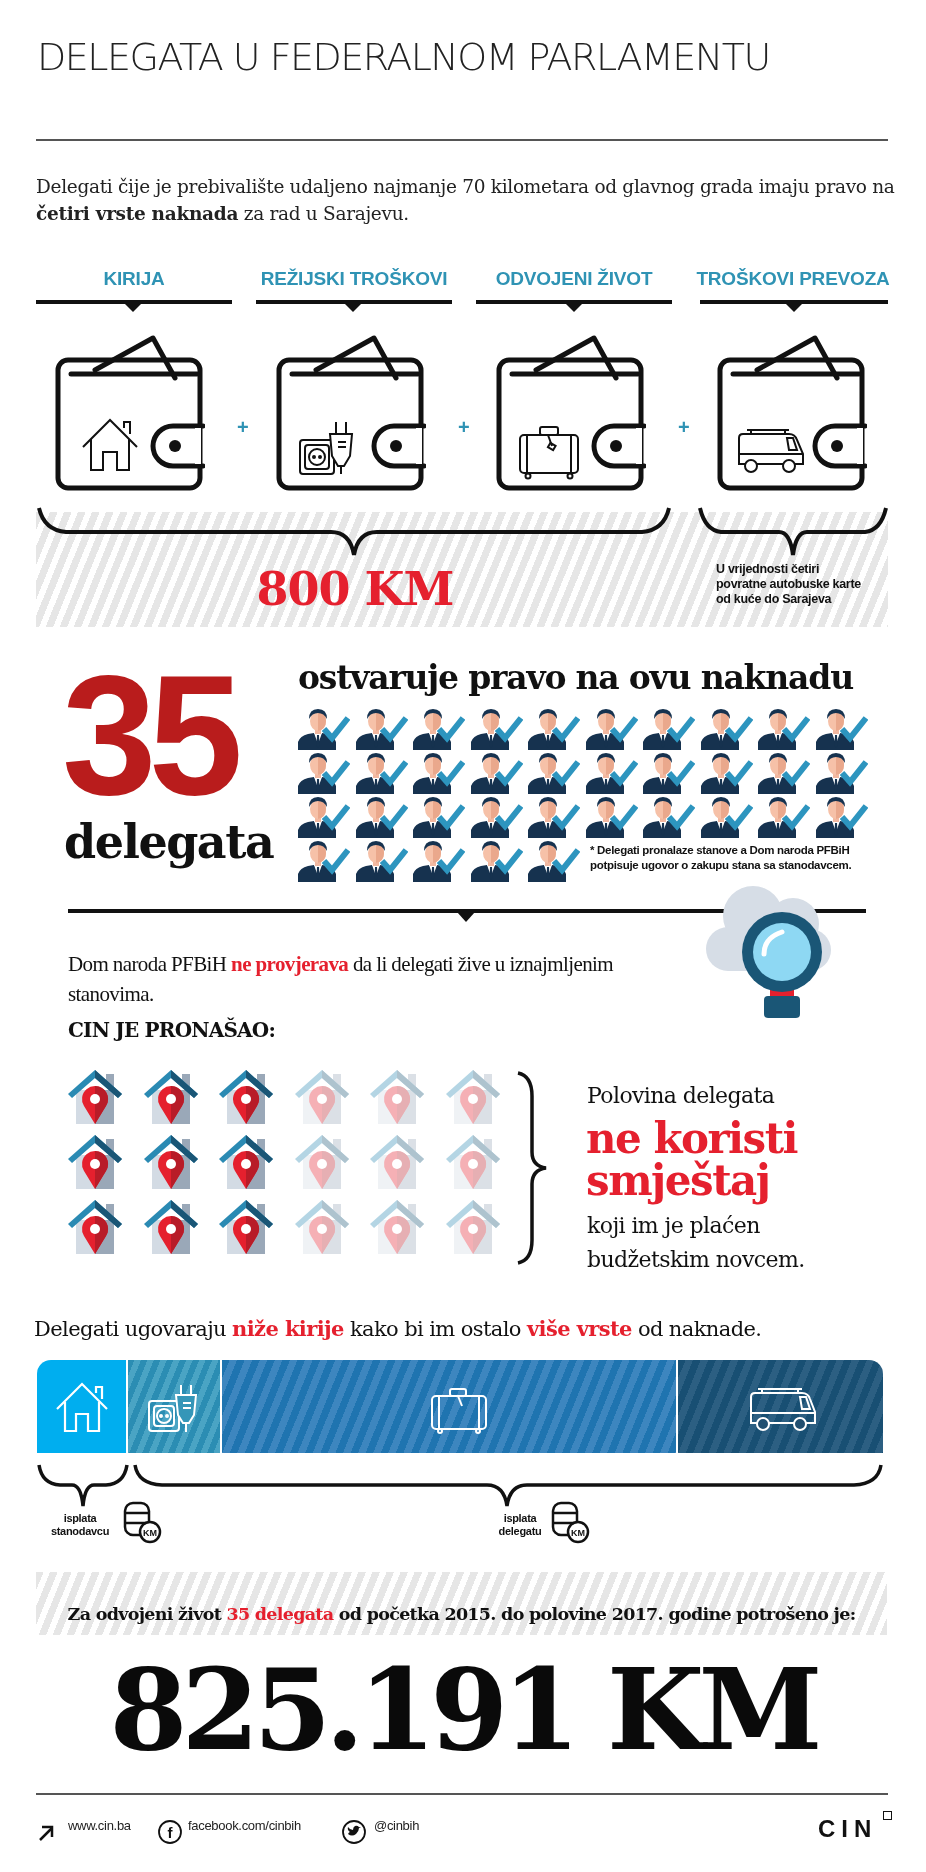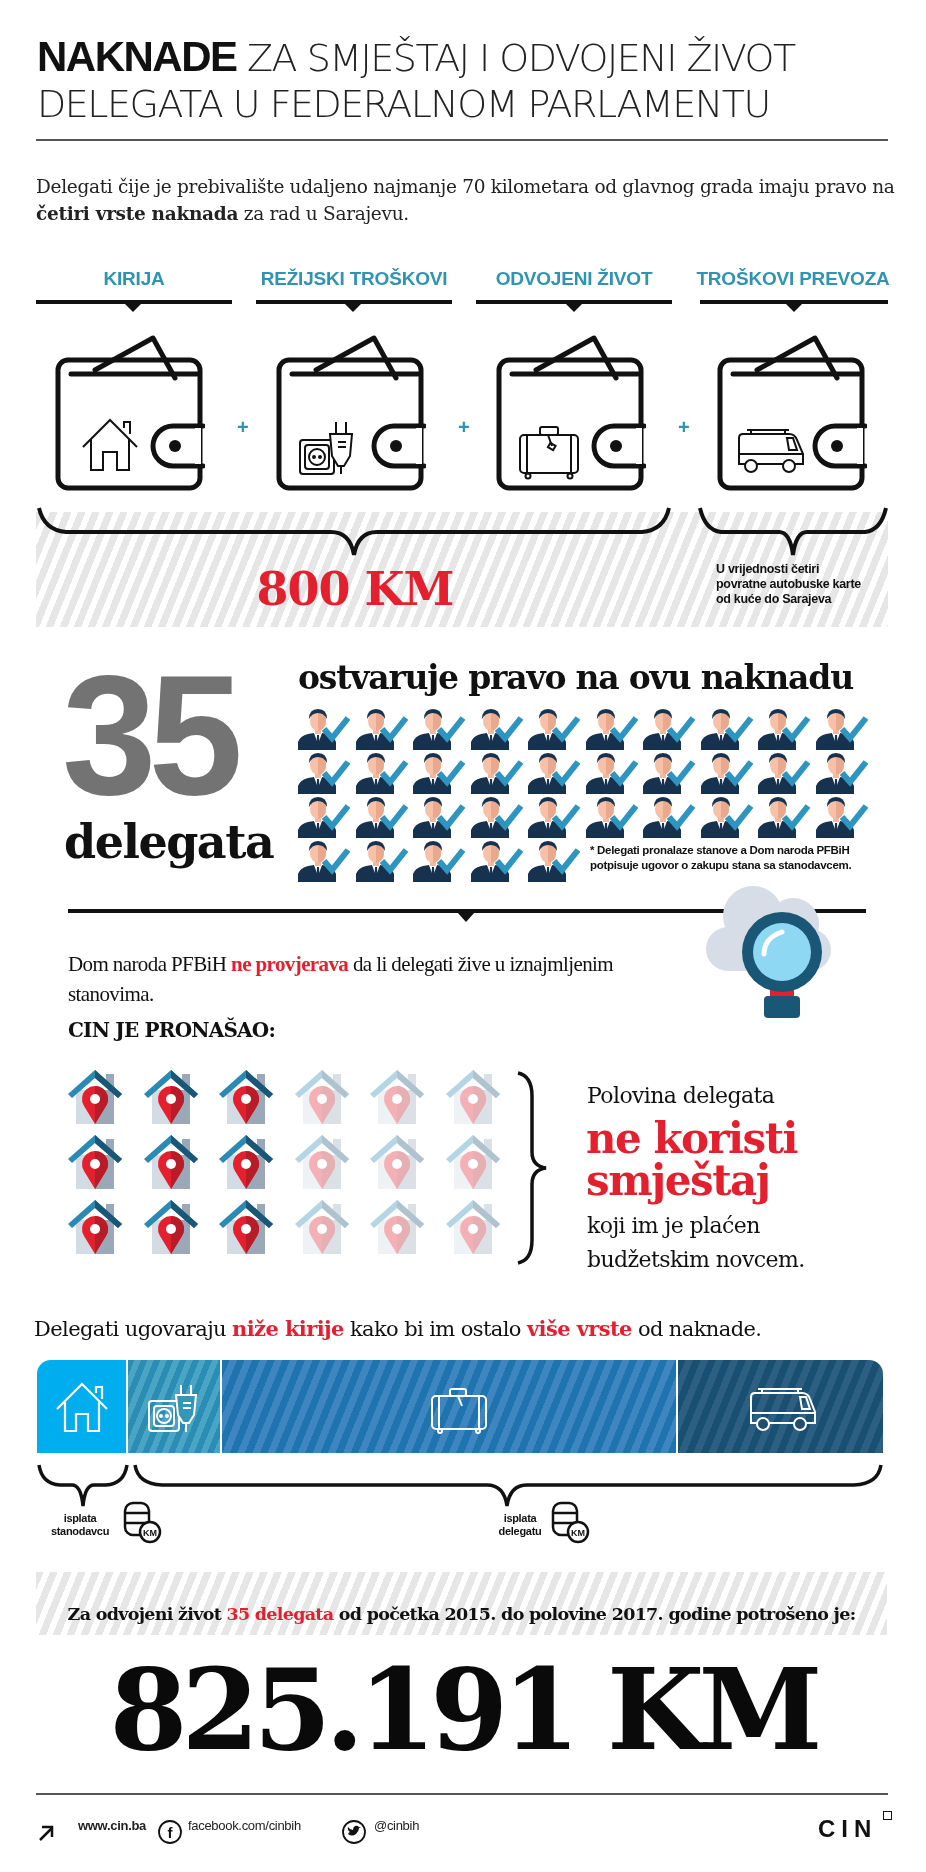--- a/index.html
+++ b/index.html
@@ -13,21 +13,21 @@
   .intro { left: 36px; top: 173px; width: 860px; font-family: "DejaVu Serif", serif; font-size: 18.5px; line-height: 27px; color: #222; letter-spacing: -0.3px; }
   .intro b { font-weight: 700; }
   .col-head { top: 268px; height: 24px; text-align: center; font-family: "Liberation Sans", sans-serif; font-weight: 700; font-size: 19px; color: #2f93b4; letter-spacing: -0.2px; white-space: nowrap; }
   .col-rule { top: 300px; height: 4px; background: #111; }
   .col-tri { top: 303px; width: 0; height: 0; border-left: 9px solid transparent; border-right: 9px solid transparent; border-top: 9px solid #111; }
   .wallet { top: 332px; width: 150px; height: 160px; }
   .plus { top: 416px; font-size: 20px; font-weight: 700; color: #2f93b4; }
   .stripes { background: repeating-linear-gradient(112deg, #e6e6e6 0 7px, #ffffff 7px 13px); }
   .km800 { left: 230px; top: 562px; width: 250px; text-align: center; font-family: "DejaVu Serif", serif; font-weight: 700; font-size: 46px; color: #e5202e; letter-spacing: -1px; }
   .note800 { left: 716px; top: 562px; width: 180px; font-family: "Liberation Sans", sans-serif; font-weight: 700; font-size: 12.5px; line-height: 15px; color: #111; letter-spacing: -0.3px; }
-  .big35 { left: 62px; top: 655px; font-family: "Liberation Sans", sans-serif; font-weight: 700; font-size: 170px; line-height: 160px; color: #737373; letter-spacing: -8px; }
+  .big35 { left: 62px; top: 655px; font-family: "Liberation Sans", sans-serif; font-weight: 700; font-size: 170px; line-height: 160px; color: #b91c1c; letter-spacing: -8px; }
   .delegata { left: 64px; top: 815px; font-family: "DejaVu Serif", serif; font-weight: 700; font-size: 46px; color: #111; letter-spacing: -1.5px; }
   .ostv { left: 298px; top: 658px; font-family: "DejaVu Serif", serif; font-weight: 700; font-size: 33px; color: #111; letter-spacing: -1.2px; white-space: nowrap; }
   .person { width: 54px; height: 42px; }
   .footnote { left: 590px; top: 843px; font-family: "Liberation Sans", sans-serif; font-weight: 700; font-size: 11.5px; line-height: 15px; color: #111; letter-spacing: -0.3px; }
   .dom { left: 68px; top: 932px; width: 620px; font-family: Liberation Serif, serif; font-size: 21px; line-height: 30px; color: #111; letter-spacing: -0.6px; margin-top: 17px; }
   .red { color: #e5202e; font-weight: 700; }
   .cin-found { left: 68px; top: 1018px; font-family: "DejaVu Serif", serif; font-weight: 700; font-size: 20px; color: #111; letter-spacing: -0.8px; }
   .house { width: 58px; height: 58px; }
   .pol { left: 587px; font-family: "DejaVu Serif", serif; color: #111; letter-spacing: -0.6px; white-space: nowrap; }
   .neko { left: 586px; font-family: "DejaVu Serif", serif; font-weight: 700; color: #e5202e; font-size: 42px; line-height: 42px; letter-spacing: -1.5px; white-space: nowrap; }
@@ -37,21 +37,20 @@
   .spent { left: 36px; top: 1572px; width: 851px; height: 63px; }
   .spent-text { left: 36px; top: 1592px; width: 851px; text-align: center; font-family: "DejaVu Serif", serif; font-weight: 700; font-size: 17.5px; color: #111; letter-spacing: -0.7px; white-space: nowrap; margin-top: 12px; }
   .total { left: 0; top: 1640px; width: 926px; text-align: center; font-family: "DejaVu Serif", serif; font-weight: 700; font-size: 112px; line-height: 140px; color: #0a0a0a; letter-spacing: -6px; }
   .foot { top: 1818px; font-family: "Liberation Sans", sans-serif; font-size: 13px; color: #222; letter-spacing: -0.3px; white-space: nowrap; }
   .cinlogo { left: 818px; top: 1815px; font-family: "Liberation Sans", sans-serif; font-weight: 700; font-size: 24px; letter-spacing: 6px; color: #111; }
 </style>
 </head>
 <body>
 
 <div class="abs title">
-  <div><span class="bold">NAKNADE</span><span class="light" style="font-family:'DejaVu Sans',sans-serif;font-weight:200;font-size:38px;letter-spacing:-1.5px;"> ZA SMJEŠTAJ I ODVOJENI ŽIVOT</span></div>
   <div class="light" style="font-family:'DejaVu Sans',sans-serif;font-weight:200;font-size:38px;letter-spacing:-1.5px;">DELEGATA U FEDERALNOM PARLAMENTU</div>
 </div>
 <div class="abs rule" style="left:36px;top:139px;width:852px;"></div>
 
 <p class="abs intro">
   <span>Delegati čije je prebivalište udaljeno najmanje 70 kilometara od glavnog grada imaju pravo na </span><b>četiri vrste naknada</b><span> za rad u Sarajevu.</span>
 </p>
 
 <div class="abs col-head" style="left:36px;width:196px;">KIRIJA</div>
 <div class="abs col-head" style="left:256px;width:196px;">REŽIJSKI TROŠKOVI</div>
@@ -837,21 +836,21 @@
 </p>
 <div class="abs total">825.191 KM</div>
 
 <div class="abs rule" style="left:36px;top:1793px;width:852px;"></div>
 <svg class="abs" style="left:37px;top:1824px;" width="18" height="18" viewBox="0 0 18 18">
   <g fill="none" stroke="#111" stroke-width="2.5">
       <line x1="3" y1="16" x2="15" y2="4"></line>
       <polyline points="5,3 15,3 15,13"></polyline>
     </g>
 </svg>
-<a class="abs foot" style="left:78px;font-weight:bold;">www.cin.ba</a>
+<a class="abs foot" style="left:68px;">www.cin.ba</a>
 <svg class="abs" style="left:157px;top:1819px;" width="26" height="26" viewBox="0 0 26 26">
   <circle cx="13" cy="13" r="11" fill="none" stroke="#111" stroke-width="1.8"></circle>
   <text x="13" y="19" text-anchor="middle" font-family="Liberation Sans, sans-serif" font-weight="700" font-size="15" fill="#111">f</text>
 </svg>
 <a class="abs foot" style="left:188px;">facebook.com/cinbih</a>
 <svg class="abs" style="left:341px;top:1819px;" width="26" height="26" viewBox="0 0 26 26">
   <circle cx="13" cy="13" r="11" fill="none" stroke="#111" stroke-width="1.8"></circle>
   <path d="M7,15 Q11,18 15,15 Q18,12 18,9 L20,8 L18,8 Q16,6 14,7 Q12,8 12,11 Q9,11 7,8 Q6,11 9,13 Q8,13 7,15 Z" fill="#111"></path>
 </svg>
 <a class="abs foot" style="left:374px;">@cinbih</a>

